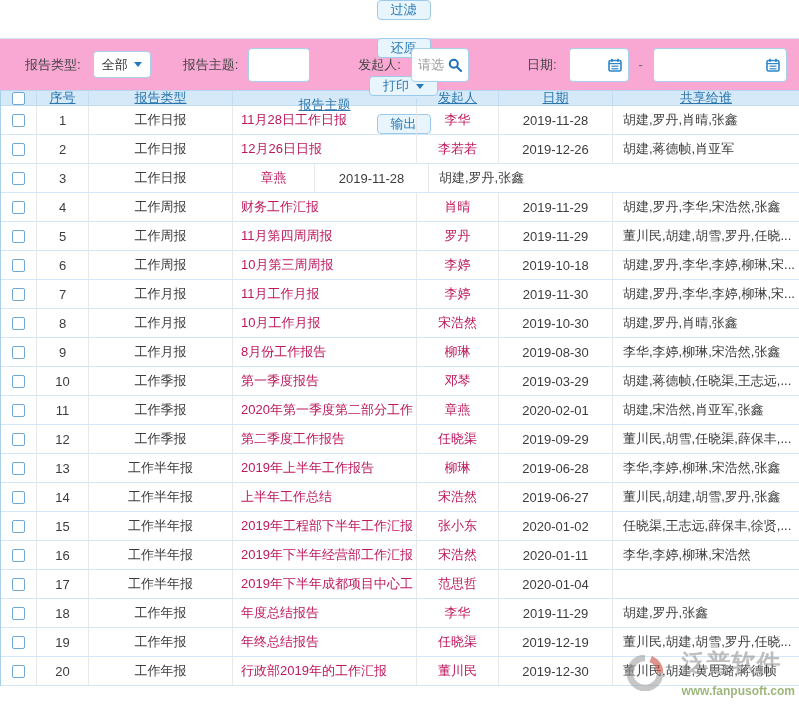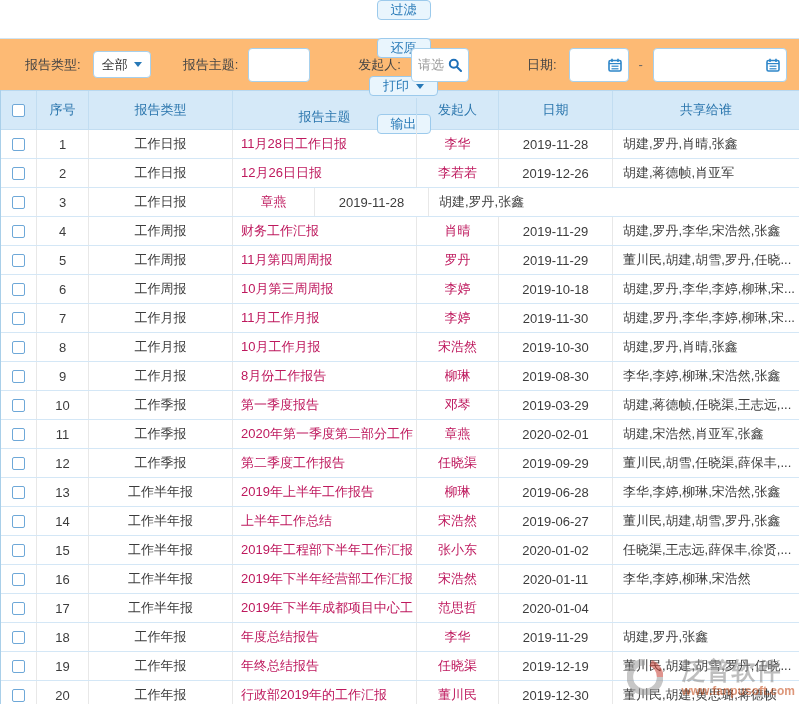--- a/index.html
+++ b/index.html
@@ -10,58 +10,58 @@
   }
   
   .toolbar { height:39px; display:flex; align-items:center; gap:18px;
              padding-left:8px; border-bottom:1px solid #d0e5f4; background:#fff;flex-direction:column; }
   .btn { display:inline-flex; align-items:center; gap:7px; height:27px;
          padding:0 13px; background:#e9f5fd; border:1px solid #9ccaec;
          border-radius:4px; color:#2779b7; font-size:13px; cursor:pointer; }
   .caret { width:0; height:0; border-left:4px solid transparent;
            border-right:4px solid transparent; border-top:5px solid #2779b7; display:inline-block; }
   
-  .filterbar { height:51px; display:flex; align-items:center; background:#fdba74; color:#444; }
+  .filterbar { height:51px; display:flex; align-items:center; background:#f9a8d4; color:#444; }
   .flabel { white-space:nowrap; }
   .ml25{margin-left:25px;} .ml10{margin-left:10px;} .ml12{margin-left:12px;}
   .ml32{margin-left:32px;} .ml48{margin-left:48px;} .ml58{margin-left:58px;}
   .selectbox { display:inline-flex; align-items:center; justify-content:space-between;
                width:58px; height:27px; padding:4px 8px; border:1px solid #a7d0ec;
                border-radius:4px; color:#333; background:#fff; cursor:pointer; }
   .inputbox { display:inline-flex; align-items:center; height:27px;
               border:1px solid #a7d0ec; border-radius:4px; background:#fff; padding:16px 6px; }
   .w62{width:62px;} .w58{width:58px;} .w60{width:60px;} .w134{width:134px;}
   .inputbox .ph { color:#9b9b9b; white-space:nowrap; overflow:hidden; flex:1; }
   .icon-right { margin-left:auto; display:inline-flex; }
   .dash { margin-left:10px; color:#666; }
   
   .grid { border-left:1px solid #a9cfe9; }
-  .thead { display:flex; height:40px; background:#d5e9f8; border-top:1px solid #b9d8ef;
-           border-bottom:1px solid #c2ddf1; color:#2b76ad; }
+  .thead { display:flex; height:16px; background:#d5e9f8; border-top:1px solid #b9d8ef;
+           border-bottom:1px solid #c2ddf1; color:#2b76ad;text-decoration:underline; }
   .thead .cell { display:flex; align-items:center; justify-content:center;
                  border-right:1px solid #c2ddf1; height:100%; }
   .trow { display:flex; height:29px; border-bottom:1px solid #d4e7f6; background:#fff; }
   .trow .cell { display:flex; align-items:center; border-right:1px solid #e8e8e8;
                 height:100%; overflow:hidden; white-space:nowrap; }
   .c-check{width:36px; justify-content:center;}
   .c-no{width:52px; justify-content:center;}
   .c-type{width:144px; justify-content:center;}
   .c-subject{width:184px; padding-left:8px;}
   .c-init{width:82px; justify-content:center;}
   .c-date{width:114px; justify-content:center;}
   .c-shared{flex:1; padding-left:10px; border-right:none !important;}
   .checkbox { width:13px; height:13px; border:1px solid #6ea8d8; border-radius:2px;
               background:#fff; display:inline-block; cursor:pointer; }
   .link { color:#be185d; cursor:pointer; overflow:hidden; white-space:nowrap; }
   .txt { color:#3c3c3c; }
   
   .watermark { position:absolute; right:4px; bottom:6px; display:flex;
                align-items:center; gap:18px; opacity:.55; pointer-events:none; }
   .wm-name { font-size:24px; font-weight:bold; color:#8a8a8a; letter-spacing:1px; line-height:1; }
-  .wm-url  { font-size:12px; font-weight:bold; color:#c2410c; display:block; margin-top:1px; }
+  .wm-url  { font-size:12px; font-weight:bold; color:#4d7c0f; display:block; margin-top:9px; }
 </style>
 </head>
 <body>
 
 <div class="toolbar">
   <button class="btn">过滤</button>
   <button class="btn">还原</button>
   <button class="btn">
     <span>打印</span>
     <span class="caret"></span>

